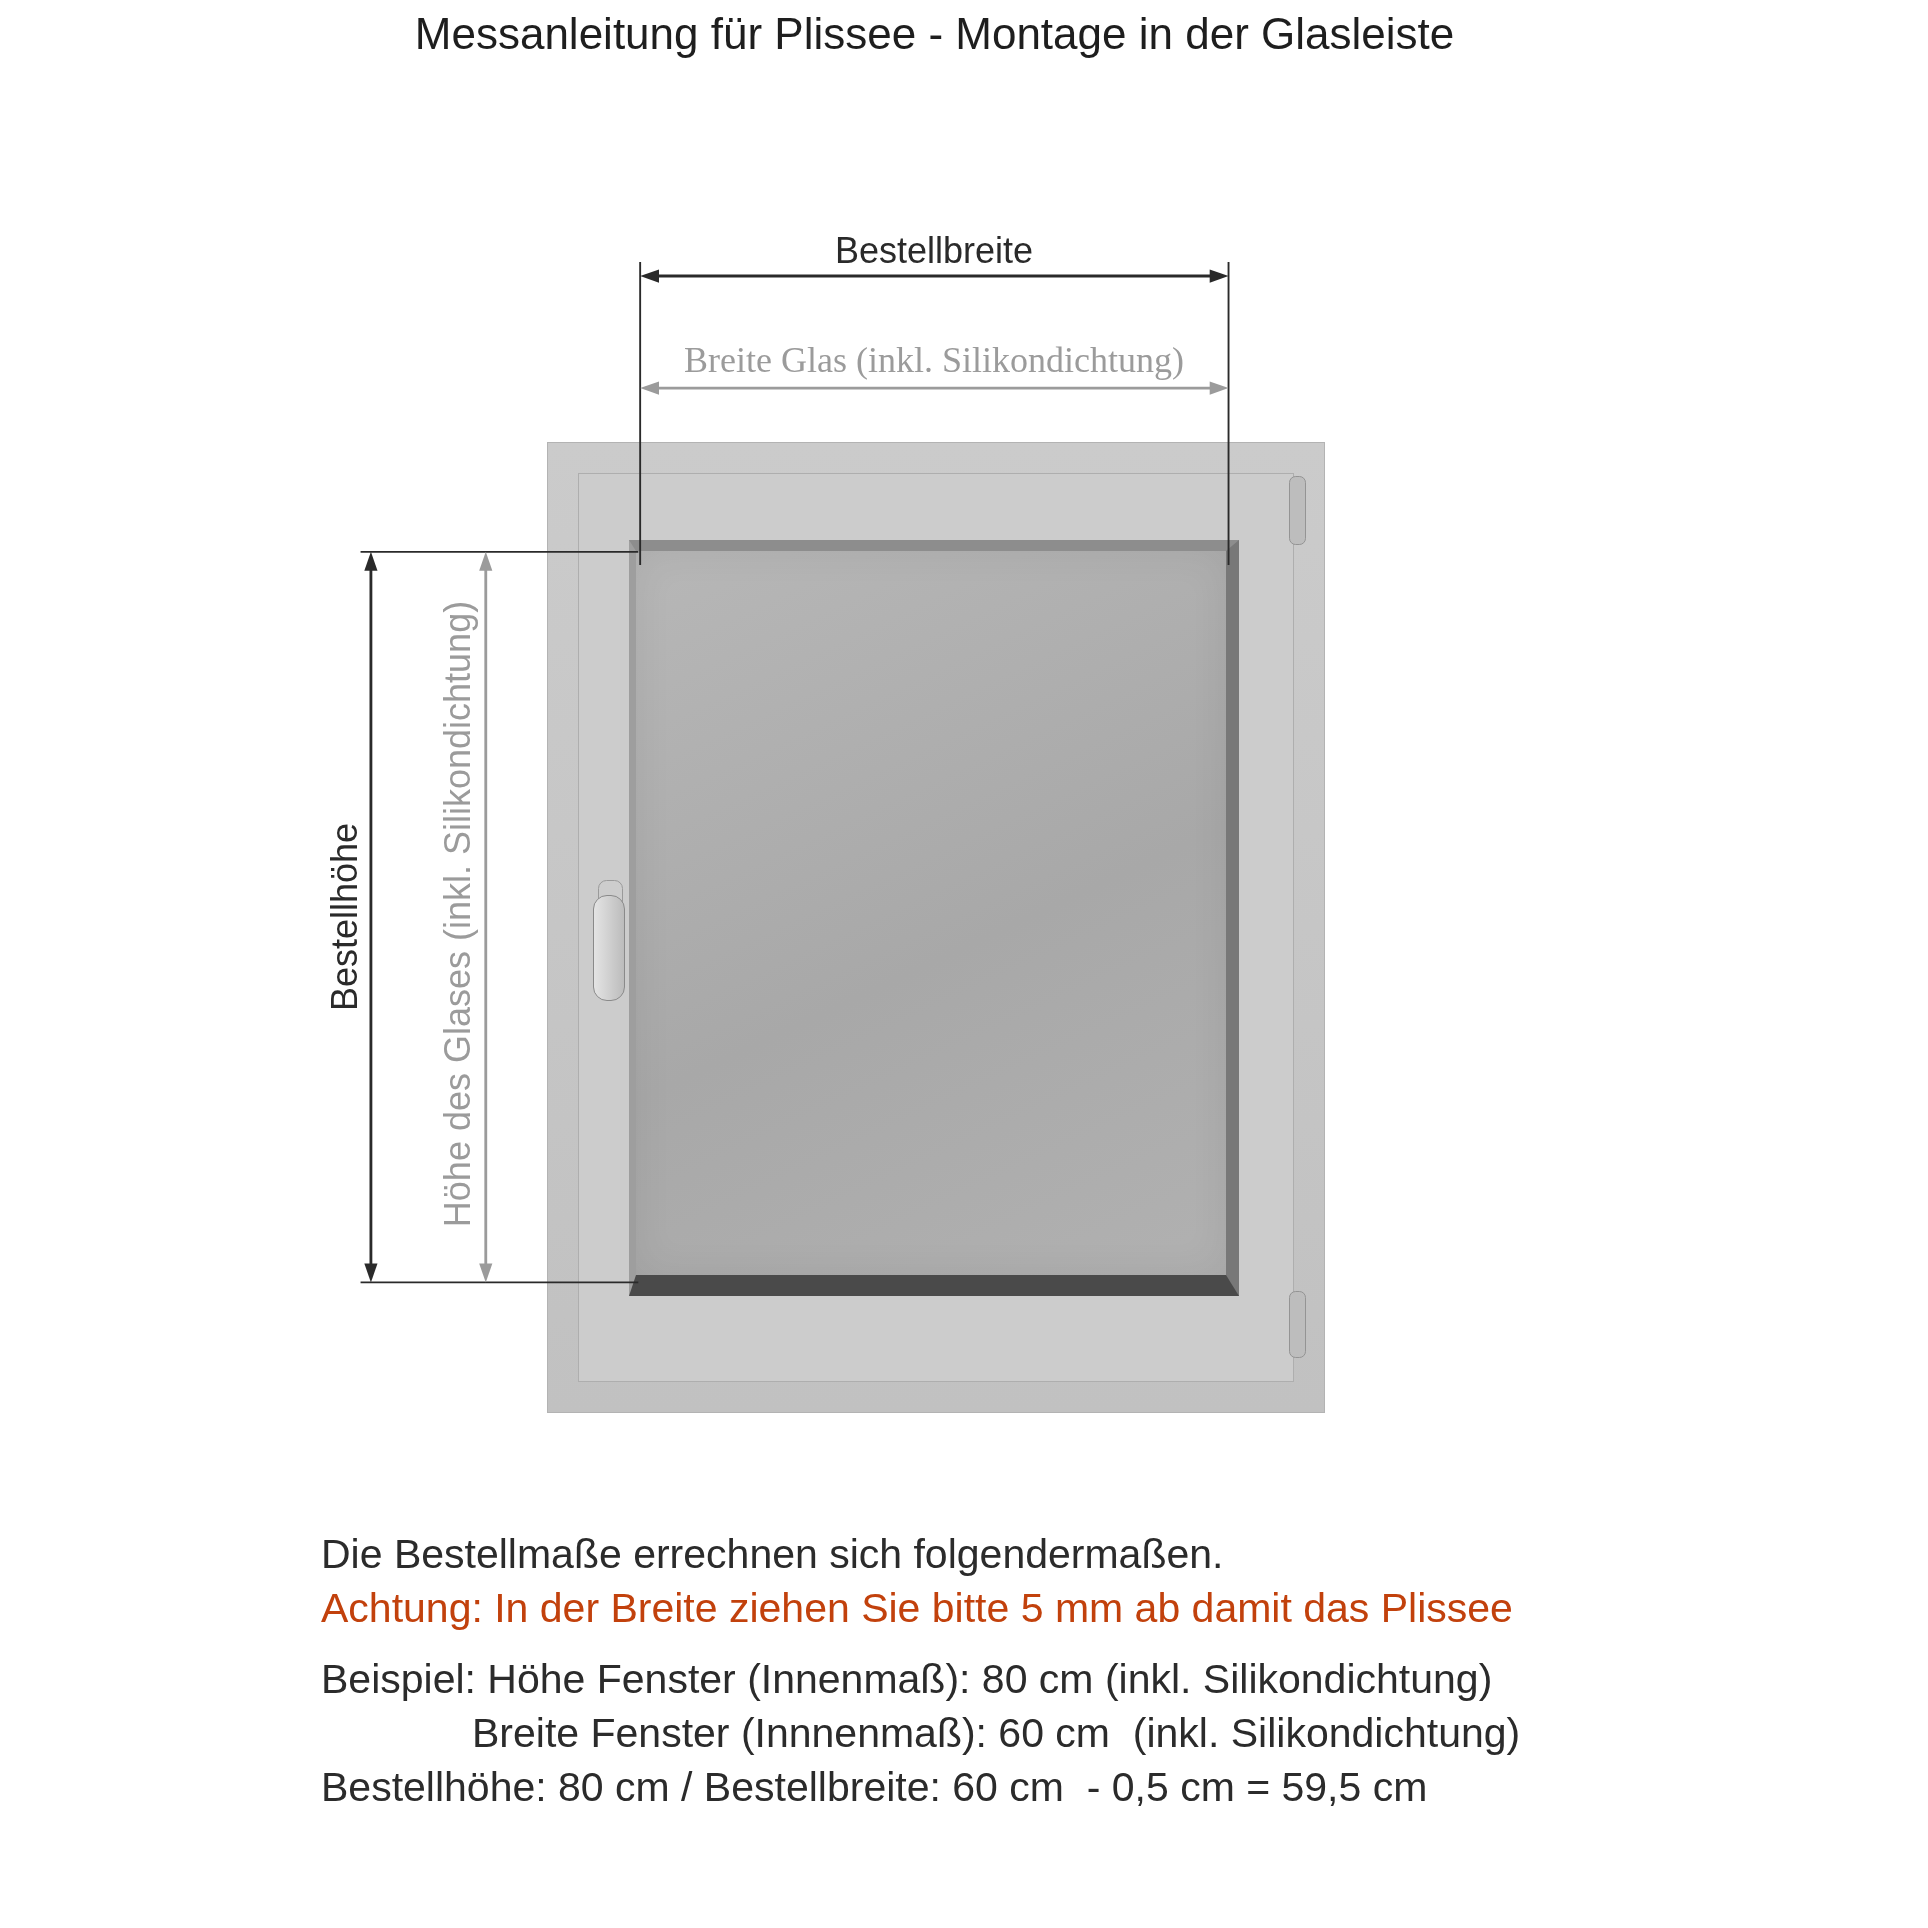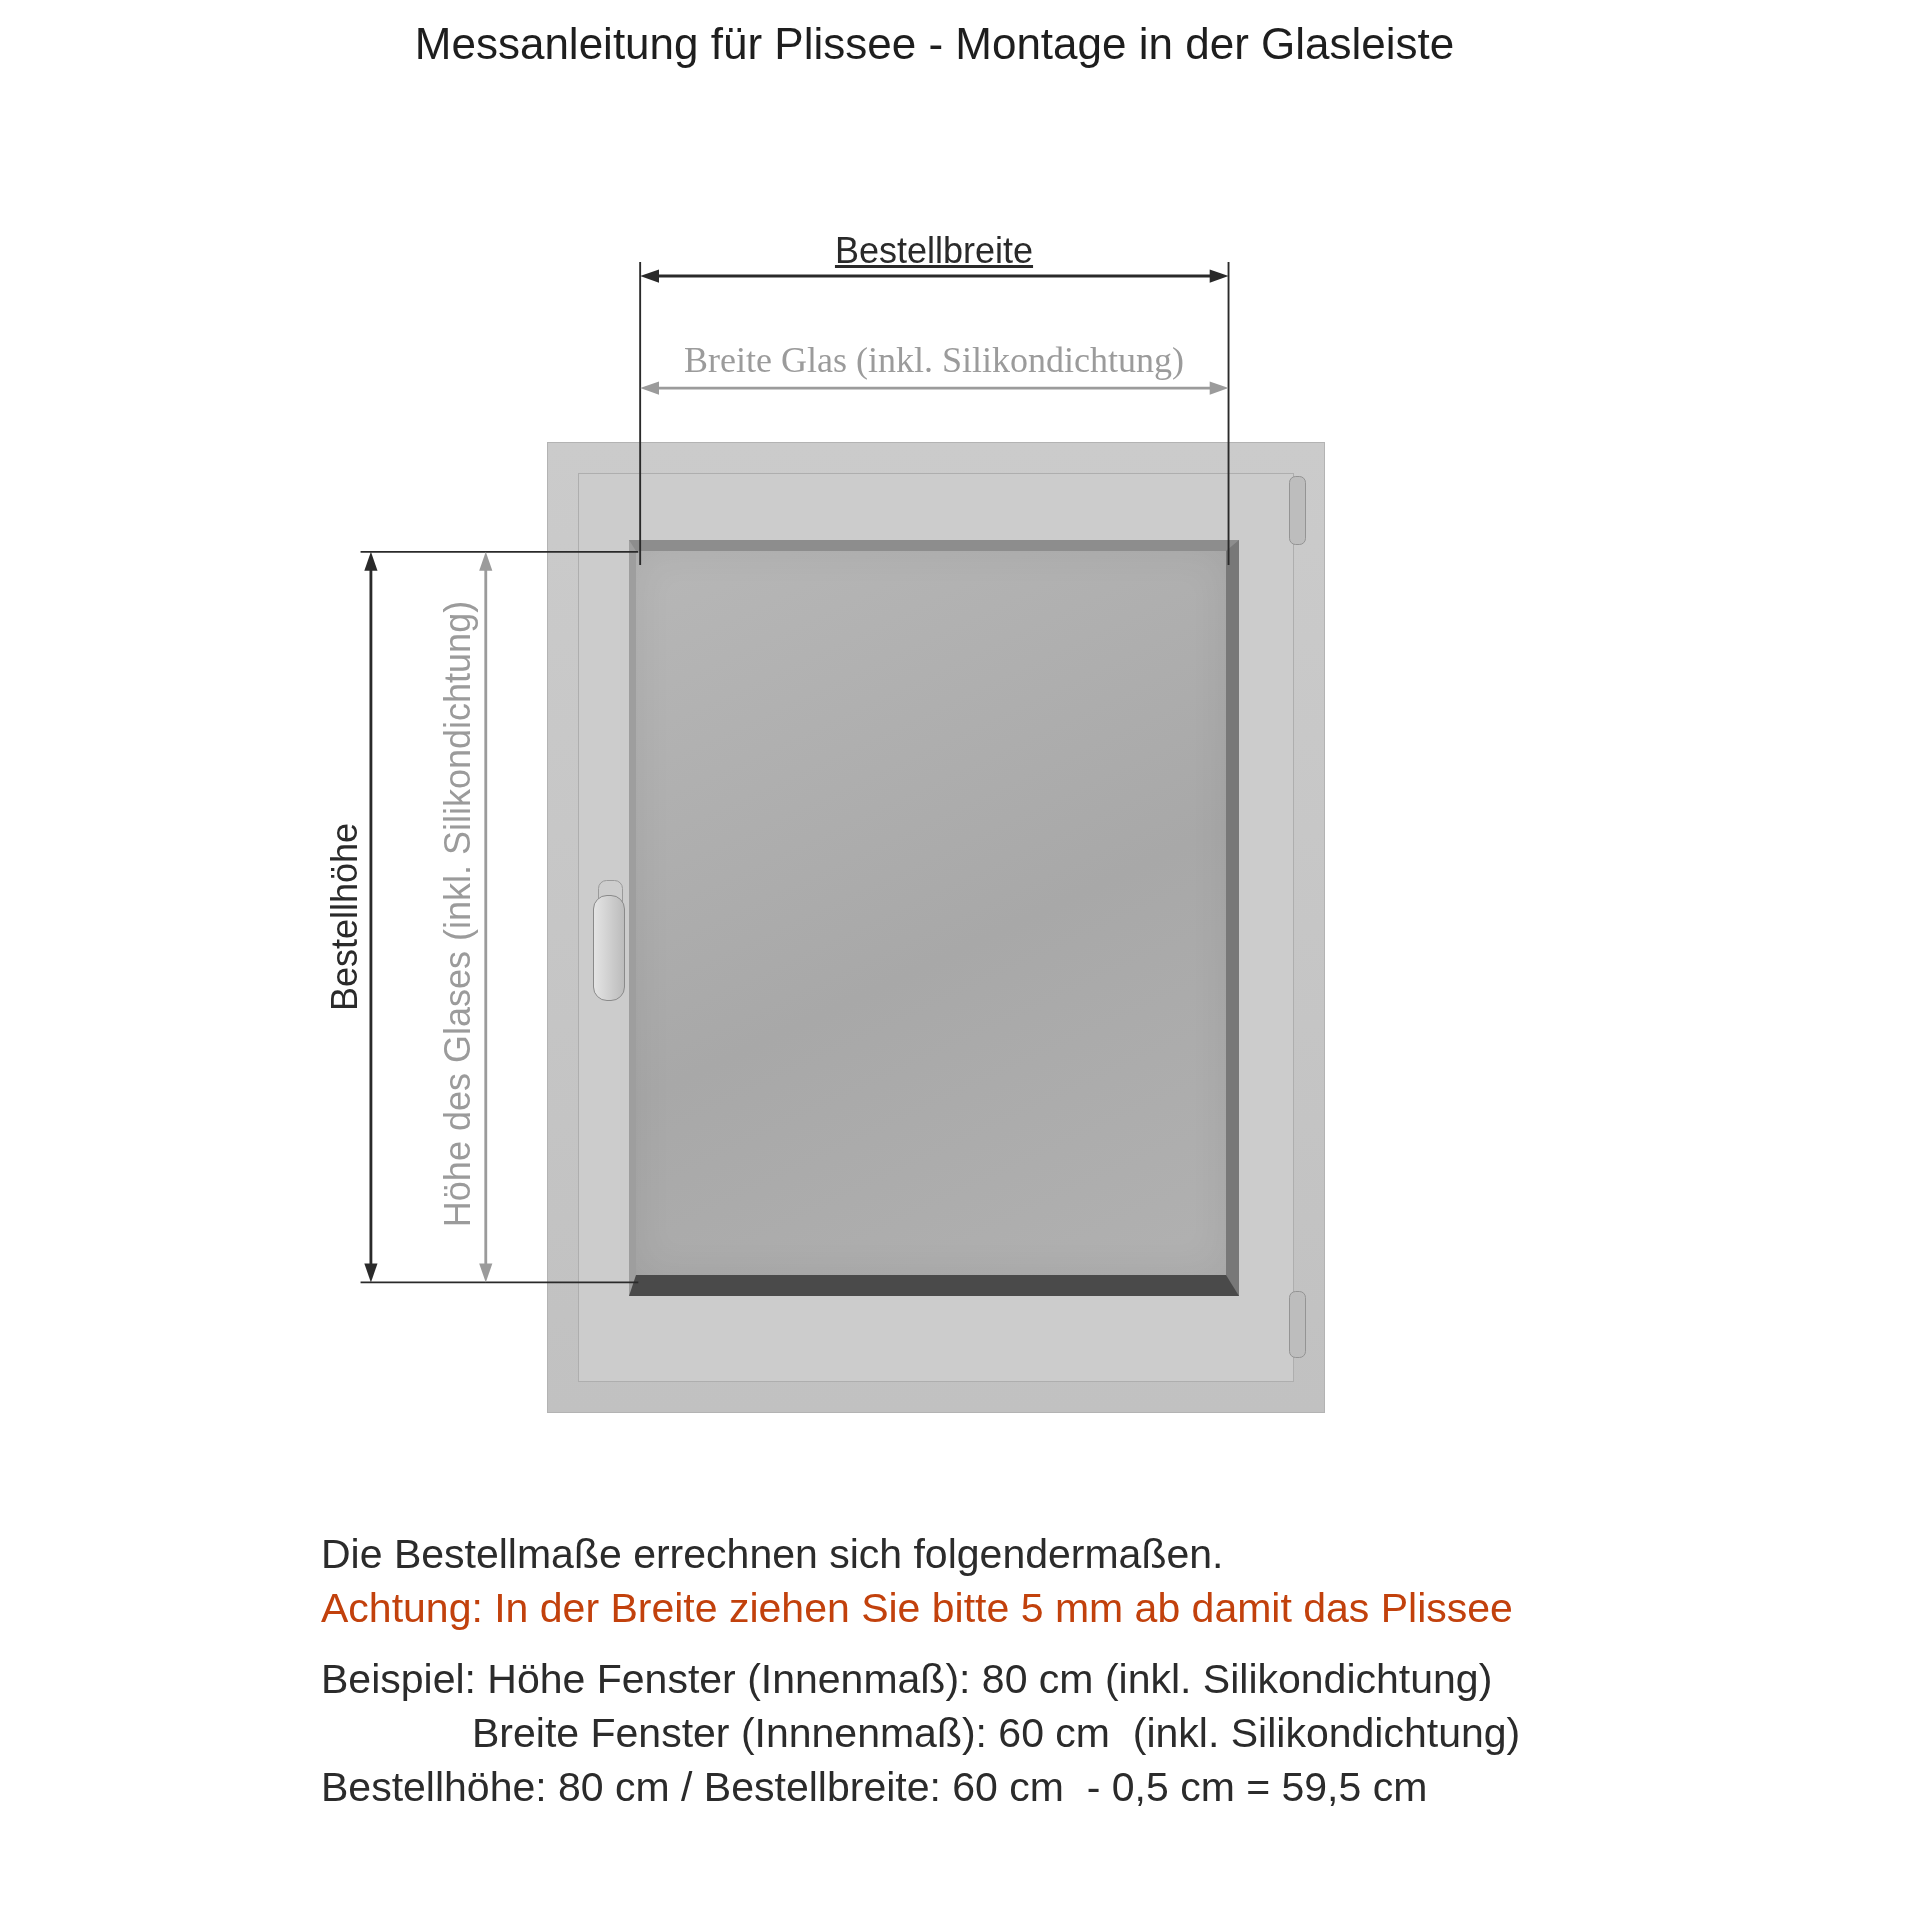--- a/index.html
+++ b/index.html
@@ -1,21 +1,21 @@
 <!DOCTYPE html>
 <html style="font-size:15px"><head>
 <meta charset="utf-8">
 <style>
   html,body{margin:0;padding:0;}
   body{
     width:1928px;height:1928px;position:relative;background:#ffffff;
     font-family:"Liberation Sans", sans-serif;color:#2b2b2b;overflow:hidden;
   }
   .title{
-    position:absolute;left:0;top:19px;width:1869px;text-align:center;
+    position:absolute;left:0;top:9px;width:1869px;text-align:center;
     font-size:44px;font-weight:400;color:#1e1e1e;margin:0;
   }
   
   .window-outer{
     position:absolute;left:547px;top:442px;width:778px;height:971px;
     background:linear-gradient(180deg,#cbcbcb,#c1c1c1);
     border:1.9px solid #b3b3b3;box-sizing:border-box;z-index:1;
   }
   .window-sash{
     position:absolute;left:578px;top:473px;width:716px;height:909px;
@@ -108,21 +108,21 @@
     <polygon points="394,1362 387,1342 401,1342" stroke="none"></polygon>
   </g>
 
   <g fill="#9b9b9b" stroke="#9b9b9b">
     <line x1="516" y1="604" x2="516" y2="1344" stroke-width="3"></line>
     <polygon points="516,586 509,606 523,606" stroke="none"></polygon>
     <polygon points="516,1362 509,1342 523,1342" stroke="none"></polygon>
   </g>
 </svg>
 
-<div class="dim-label dark h" style="left:934px;top:230px;text-decoration:underline;">Bestellbreite</div>
+<div class="dim-label dark h" style="left:934px;top:230px;">Bestellbreite</div>
 <div class="dim-label gray h" style="left:934px;top:339px;font-family:Liberation Serif, serif;">Breite Glas (inkl. Silikondichtung)</div>
 <div class="dim-label dark v" style="left:345px;top:917px;">Bestellhöhe</div>
 <div class="dim-label gray v" style="left:458px;top:914px;">Höhe des Glases (inkl. Silikondichtung)</div>
 
 <div class="instructions">
   <p>Die Bestellmaße errechnen sich folgendermaßen.</p>
   <p class="warning">Achtung: In der Breite ziehen Sie bitte 5 mm ab damit das Plissee</p>
   <p class="gap">Beispiel: Höhe Fenster (Innenmaß): 80 cm (inkl. Silikondichtung)</p>
   <p class="indent">Breite Fenster (Innnenmaß): 60 cm  (inkl. Silikondichtung)</p>
   <p>Bestellhöhe: 80 cm / Bestellbreite: 60 cm  - 0,5 cm = 59,5 cm</p>

